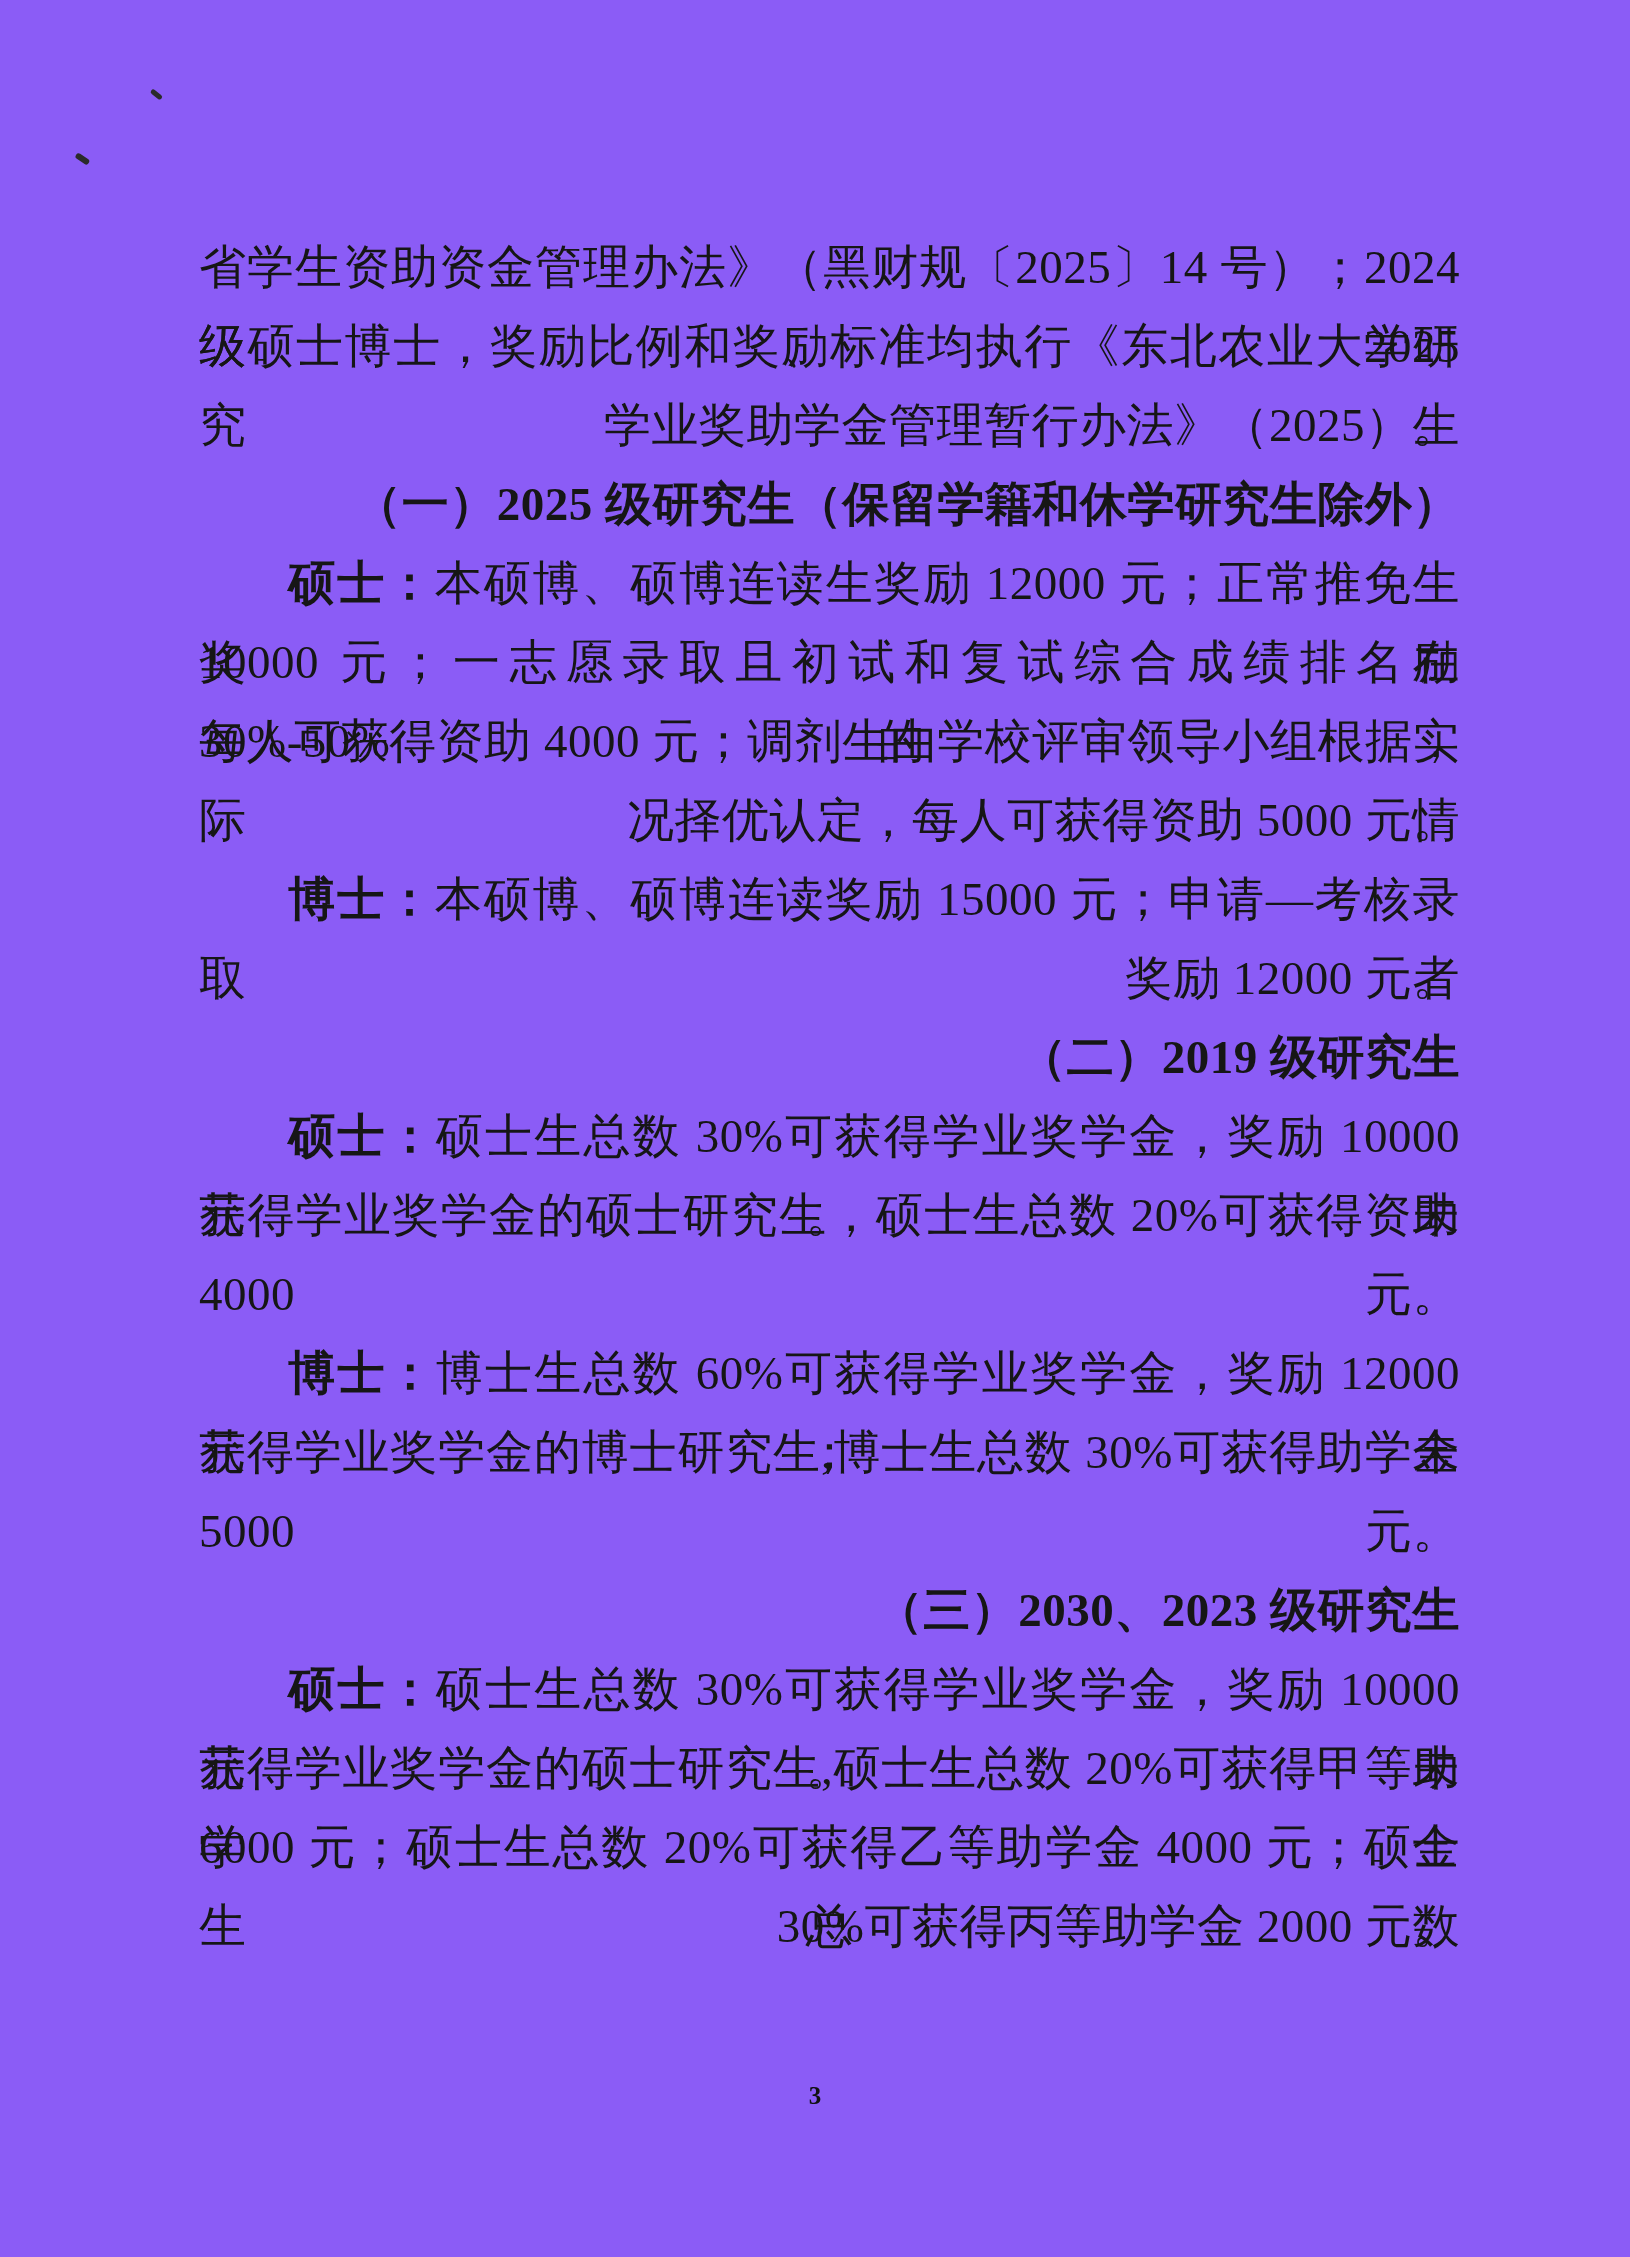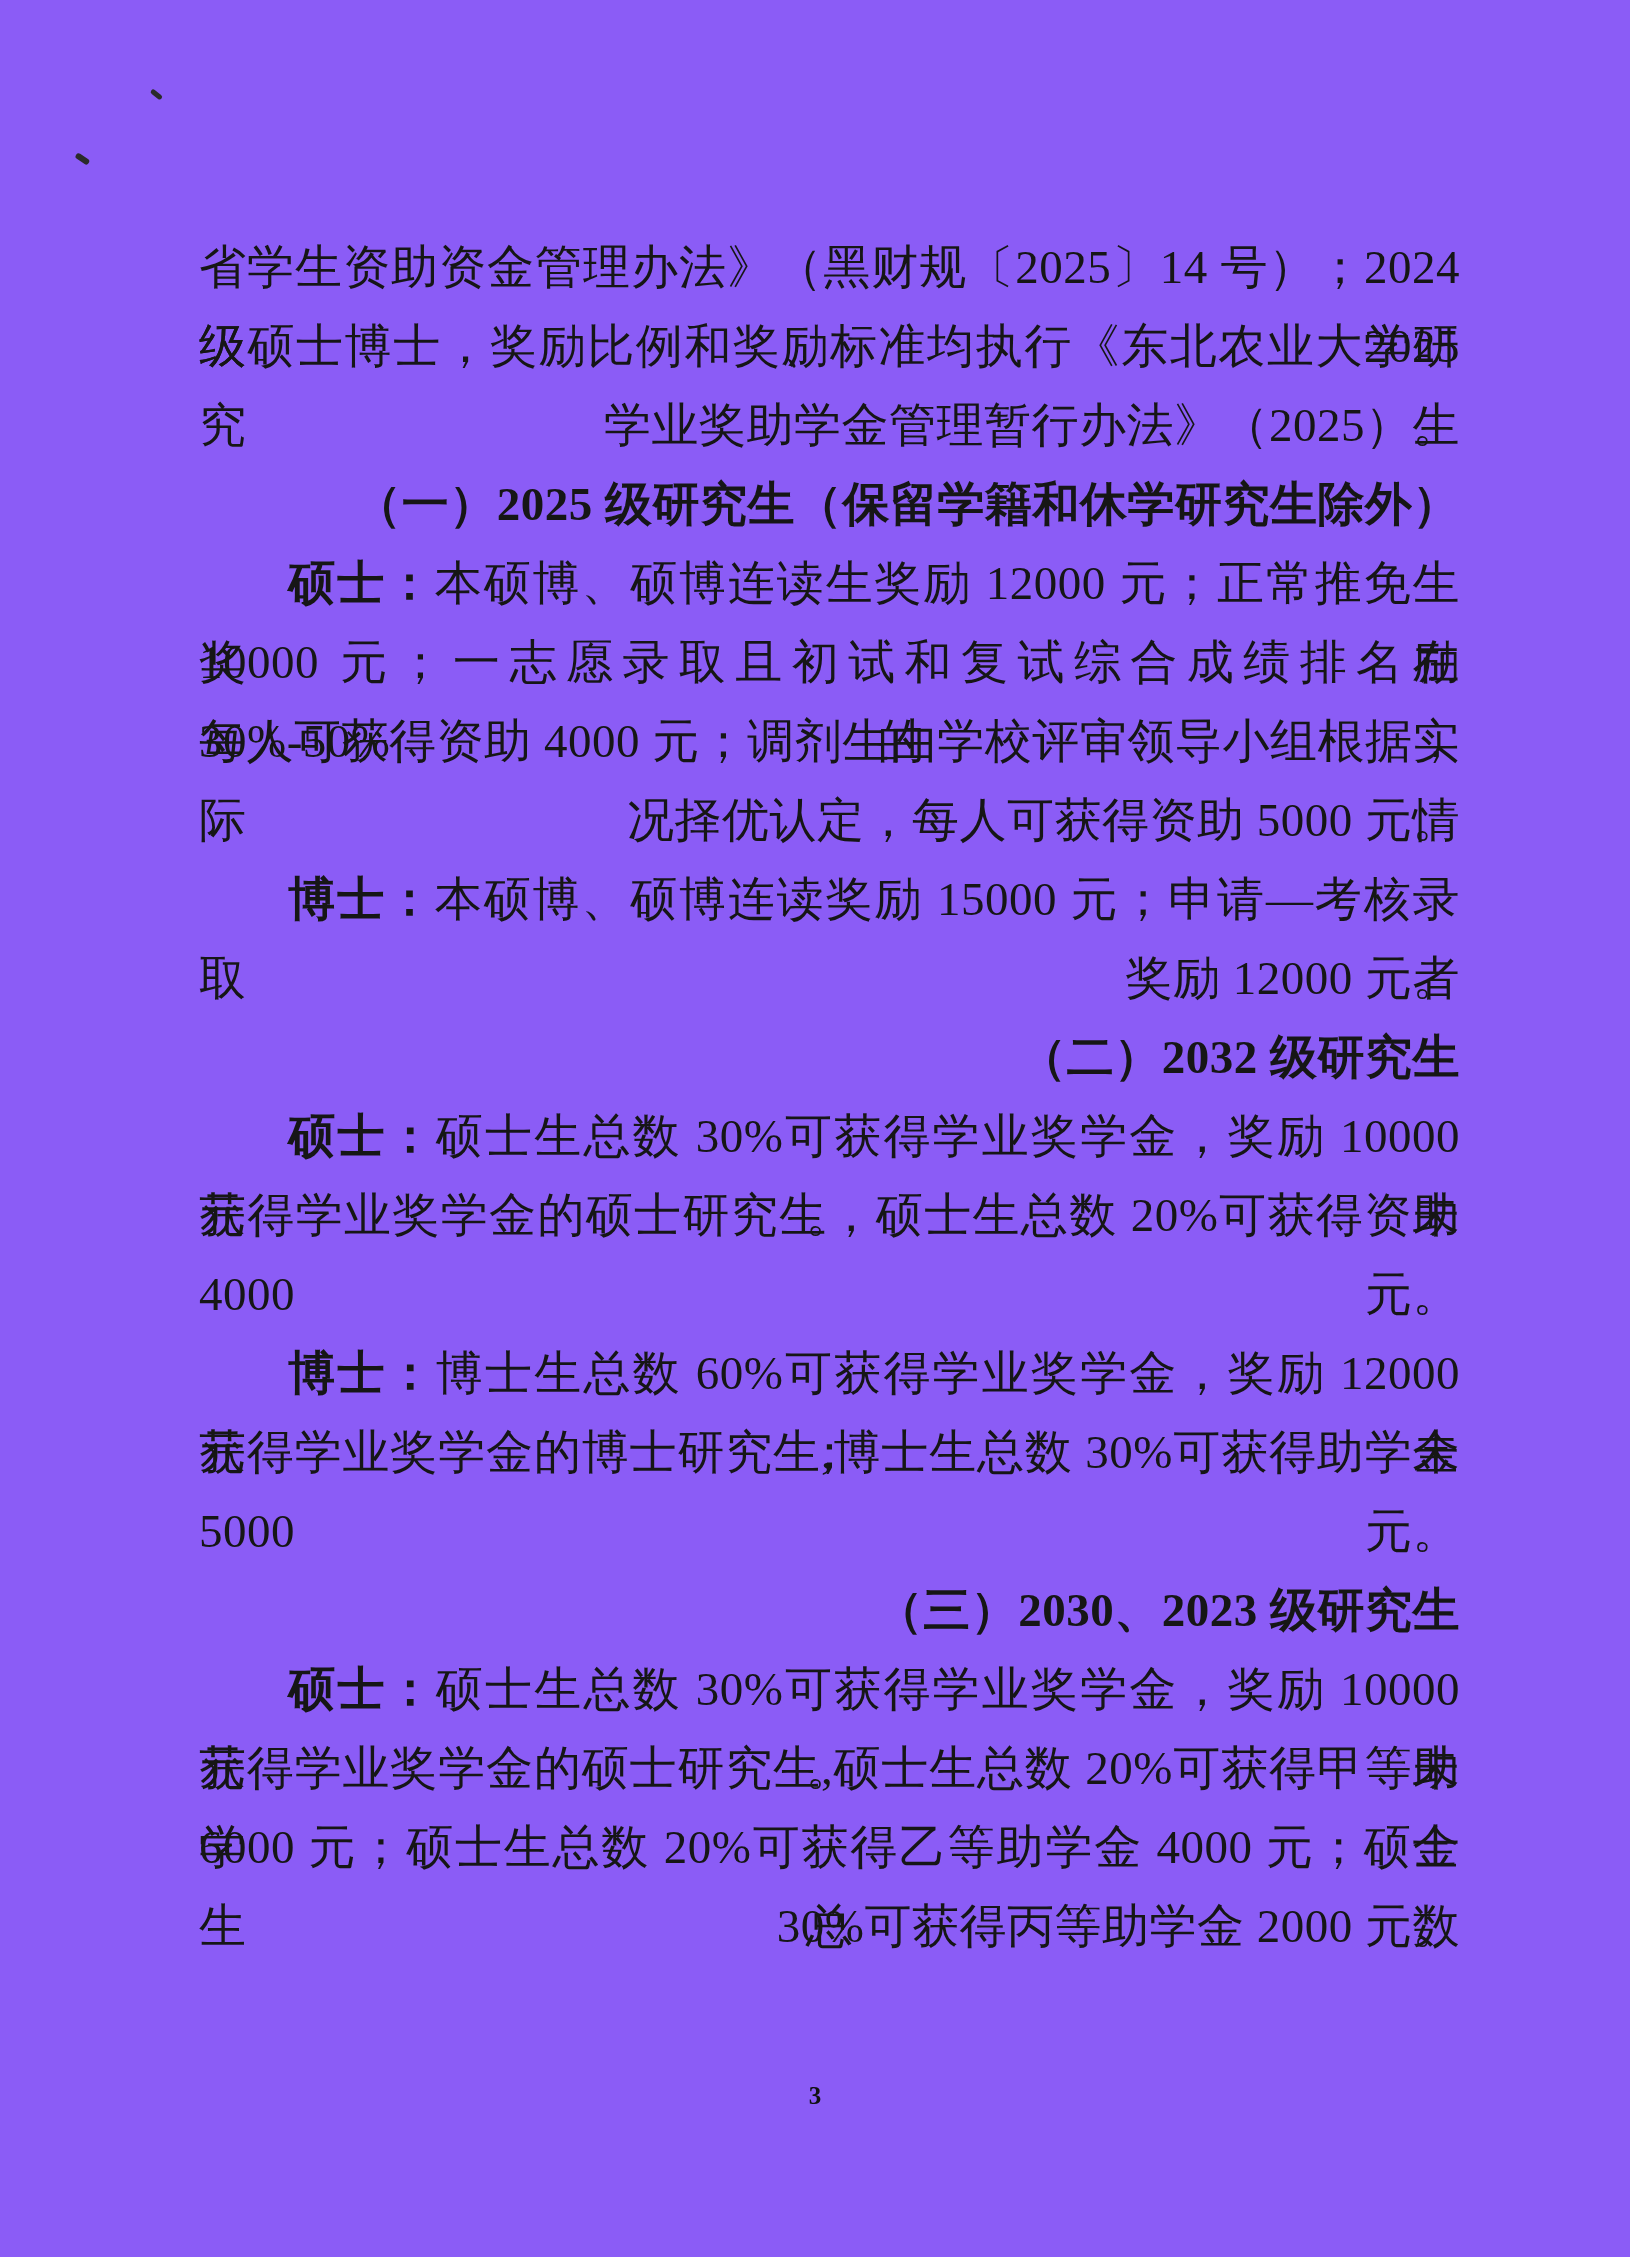--- a/index.html
+++ b/index.html
@@ -79,21 +79,21 @@
     <div class="line justify"><span>省学生资助资金管理办法》（黑财规〔2025〕14 号）；2024 级、2025</span></div>
     <div class="line justify"><span>级硕士博士，奖励比例和奖励标准均执行《东北农业大学研究生</span></div>
     <div class="line"><span>学业奖助学金管理暂行办法》（2025）。</span></div>
     <div class="line heading"><span>（一）2025 级研究生（保留学籍和休学研究生除外）</span></div>
     <div class="line justify indent"><span class="lead">硕士：</span><span>本硕博、硕博连读生奖励 12000 元；正常推免生奖励</span></div>
     <div class="line justify"><span>10000 元；一志愿录取且初试和复试综合成绩排名在 30%-50%的，</span></div>
     <div class="line justify"><span>每人可获得资助 4000 元；调剂生由学校评审领导小组根据实际情</span></div>
     <div class="line"><span>况择优认定，每人可获得资助 5000 元。</span></div>
     <div class="line justify indent"><span class="lead">博士：</span><span>本硕博、硕博连读奖励 15000 元；申请—考核录取者</span></div>
     <div class="line"><span>奖励 12000 元。</span></div>
-    <div class="line heading"><span>（二）2032 级研究生</span></div>
+    <div class="line heading"><span>（二）2019 级研究生</span></div>
     <div class="line justify indent"><span class="lead">硕士：</span><span>硕士生总数 30%可获得学业奖学金，奖励 10000 元。未</span></div>
     <div class="line justify"><span>获得学业奖学金的硕士研究生，硕士生总数 20%可获得资助 4000</span></div>
     <div class="line"><span>元。</span></div>
     <div class="line justify indent"><span class="lead">博士：</span><span>博士生总数 60%可获得学业奖学金，奖励 12000 元；未</span></div>
     <div class="line justify"><span>获得学业奖学金的博士研究生,博士生总数 30%可获得助学金 5000</span></div>
     <div class="line"><span>元。</span></div>
     <div class="line heading"><span>（三）2030、2023 级研究生</span></div>
     <div class="line justify indent"><span class="lead">硕士：</span><span>硕士生总数 30%可获得学业奖学金，奖励 10000 元。未</span></div>
     <div class="line justify"><span>获得学业奖学金的硕士研究生,硕士生总数 20%可获得甲等助学金</span></div>
     <div class="line justify"><span>6000 元；硕士生总数 20%可获得乙等助学金 4000 元；硕士生总数</span></div>

